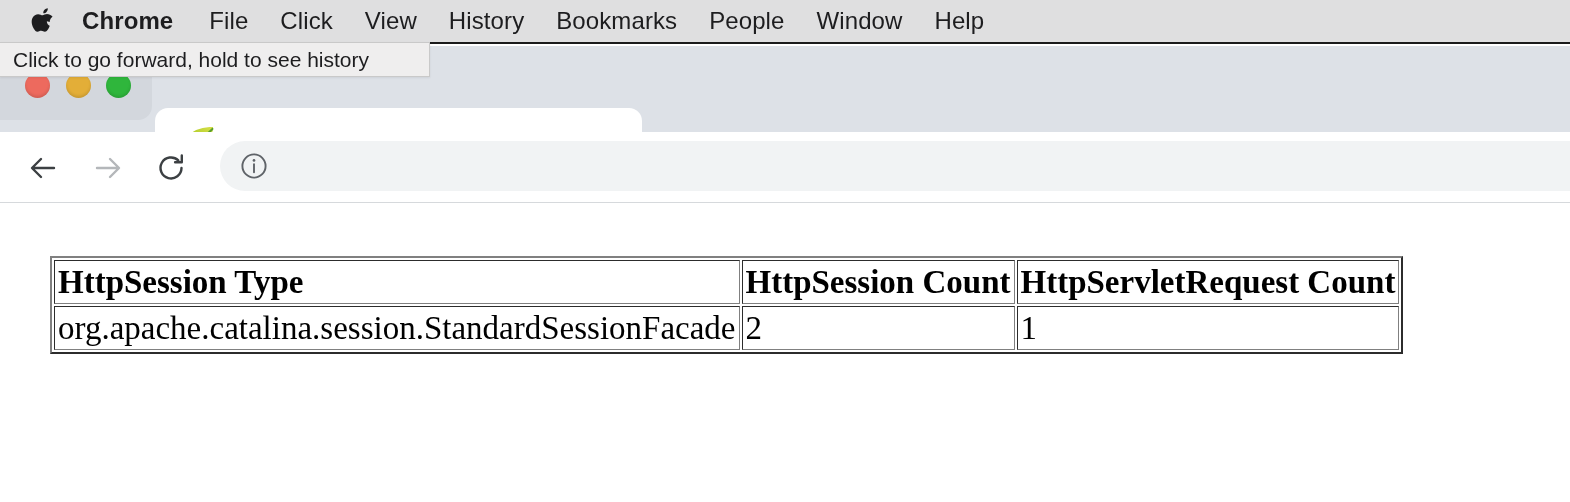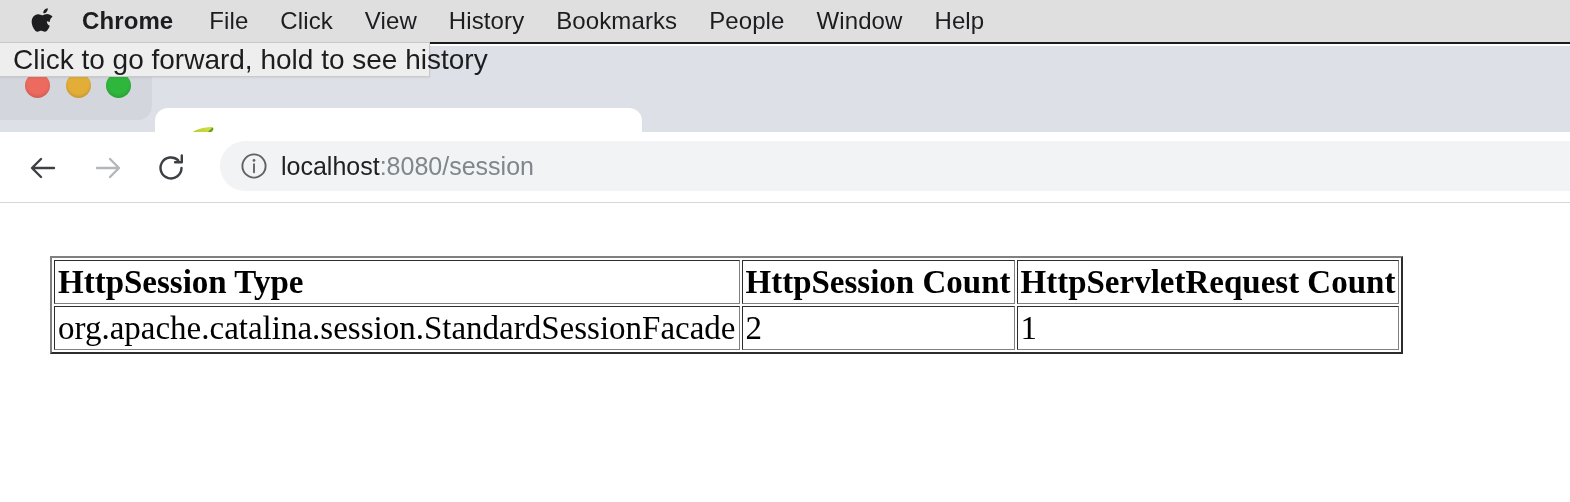--- a/index.html
+++ b/index.html
@@ -97,21 +97,21 @@
     position: absolute; left: 0; top: 42px;
     width: 430px; height: 35px;
     background: #efeeee;
     border: 1px solid #c9c9c9;
     border-left: none;
     display: flex; align-items: center;
     padding-left: 13px;
     z-index: 40;
     box-shadow: 0 1px 2px rgba(0,0,0,.07);
   }
-  #tooltip span { font-size: 28px; color: #1d1d1f; white-space: nowrap; }
+  #tooltip span { font-size: 21px; color: #1d1d1f; white-space: nowrap; }
 
   
   #toolbar {
     position: absolute; left: 0; top: 132px;
     width: 1570px; height: 71px;
     background: #ffffff;
     border-bottom: 1px solid #d6d9dc;
   }
   .nav-btn {
     position: absolute; top: 14px;
@@ -251,21 +251,20 @@
 </div>
 
 <div id="omnibox">
   <span id="omnibox-info">
     <svg width="28" height="28" viewBox="0 0 28 28">
       <circle cx="14" cy="14" r="11.6" stroke="#5f6368" stroke-width="1.9" fill="none"></circle>
       <circle cx="14" cy="8.4" r="1.35" fill="#5f6368"></circle>
       <path d="M14 12.1 L14 20.2" stroke="#5f6368" stroke-width="1.9" stroke-linecap="round"></path>
     </svg>
   </span>
-  <span id="omnibox-url"><span>localhost</span><span class="url-rest">:8080/session</span></span>
 </div>
 
 <div id="page">
   <table class="session-table">
     <thead>
       <tr>
         <th class="col-type">HttpSession Type</th>
         <th class="col-sess">HttpSession Count</th>
         <th class="col-req">HttpServletRequest Count</th>
       </tr>

